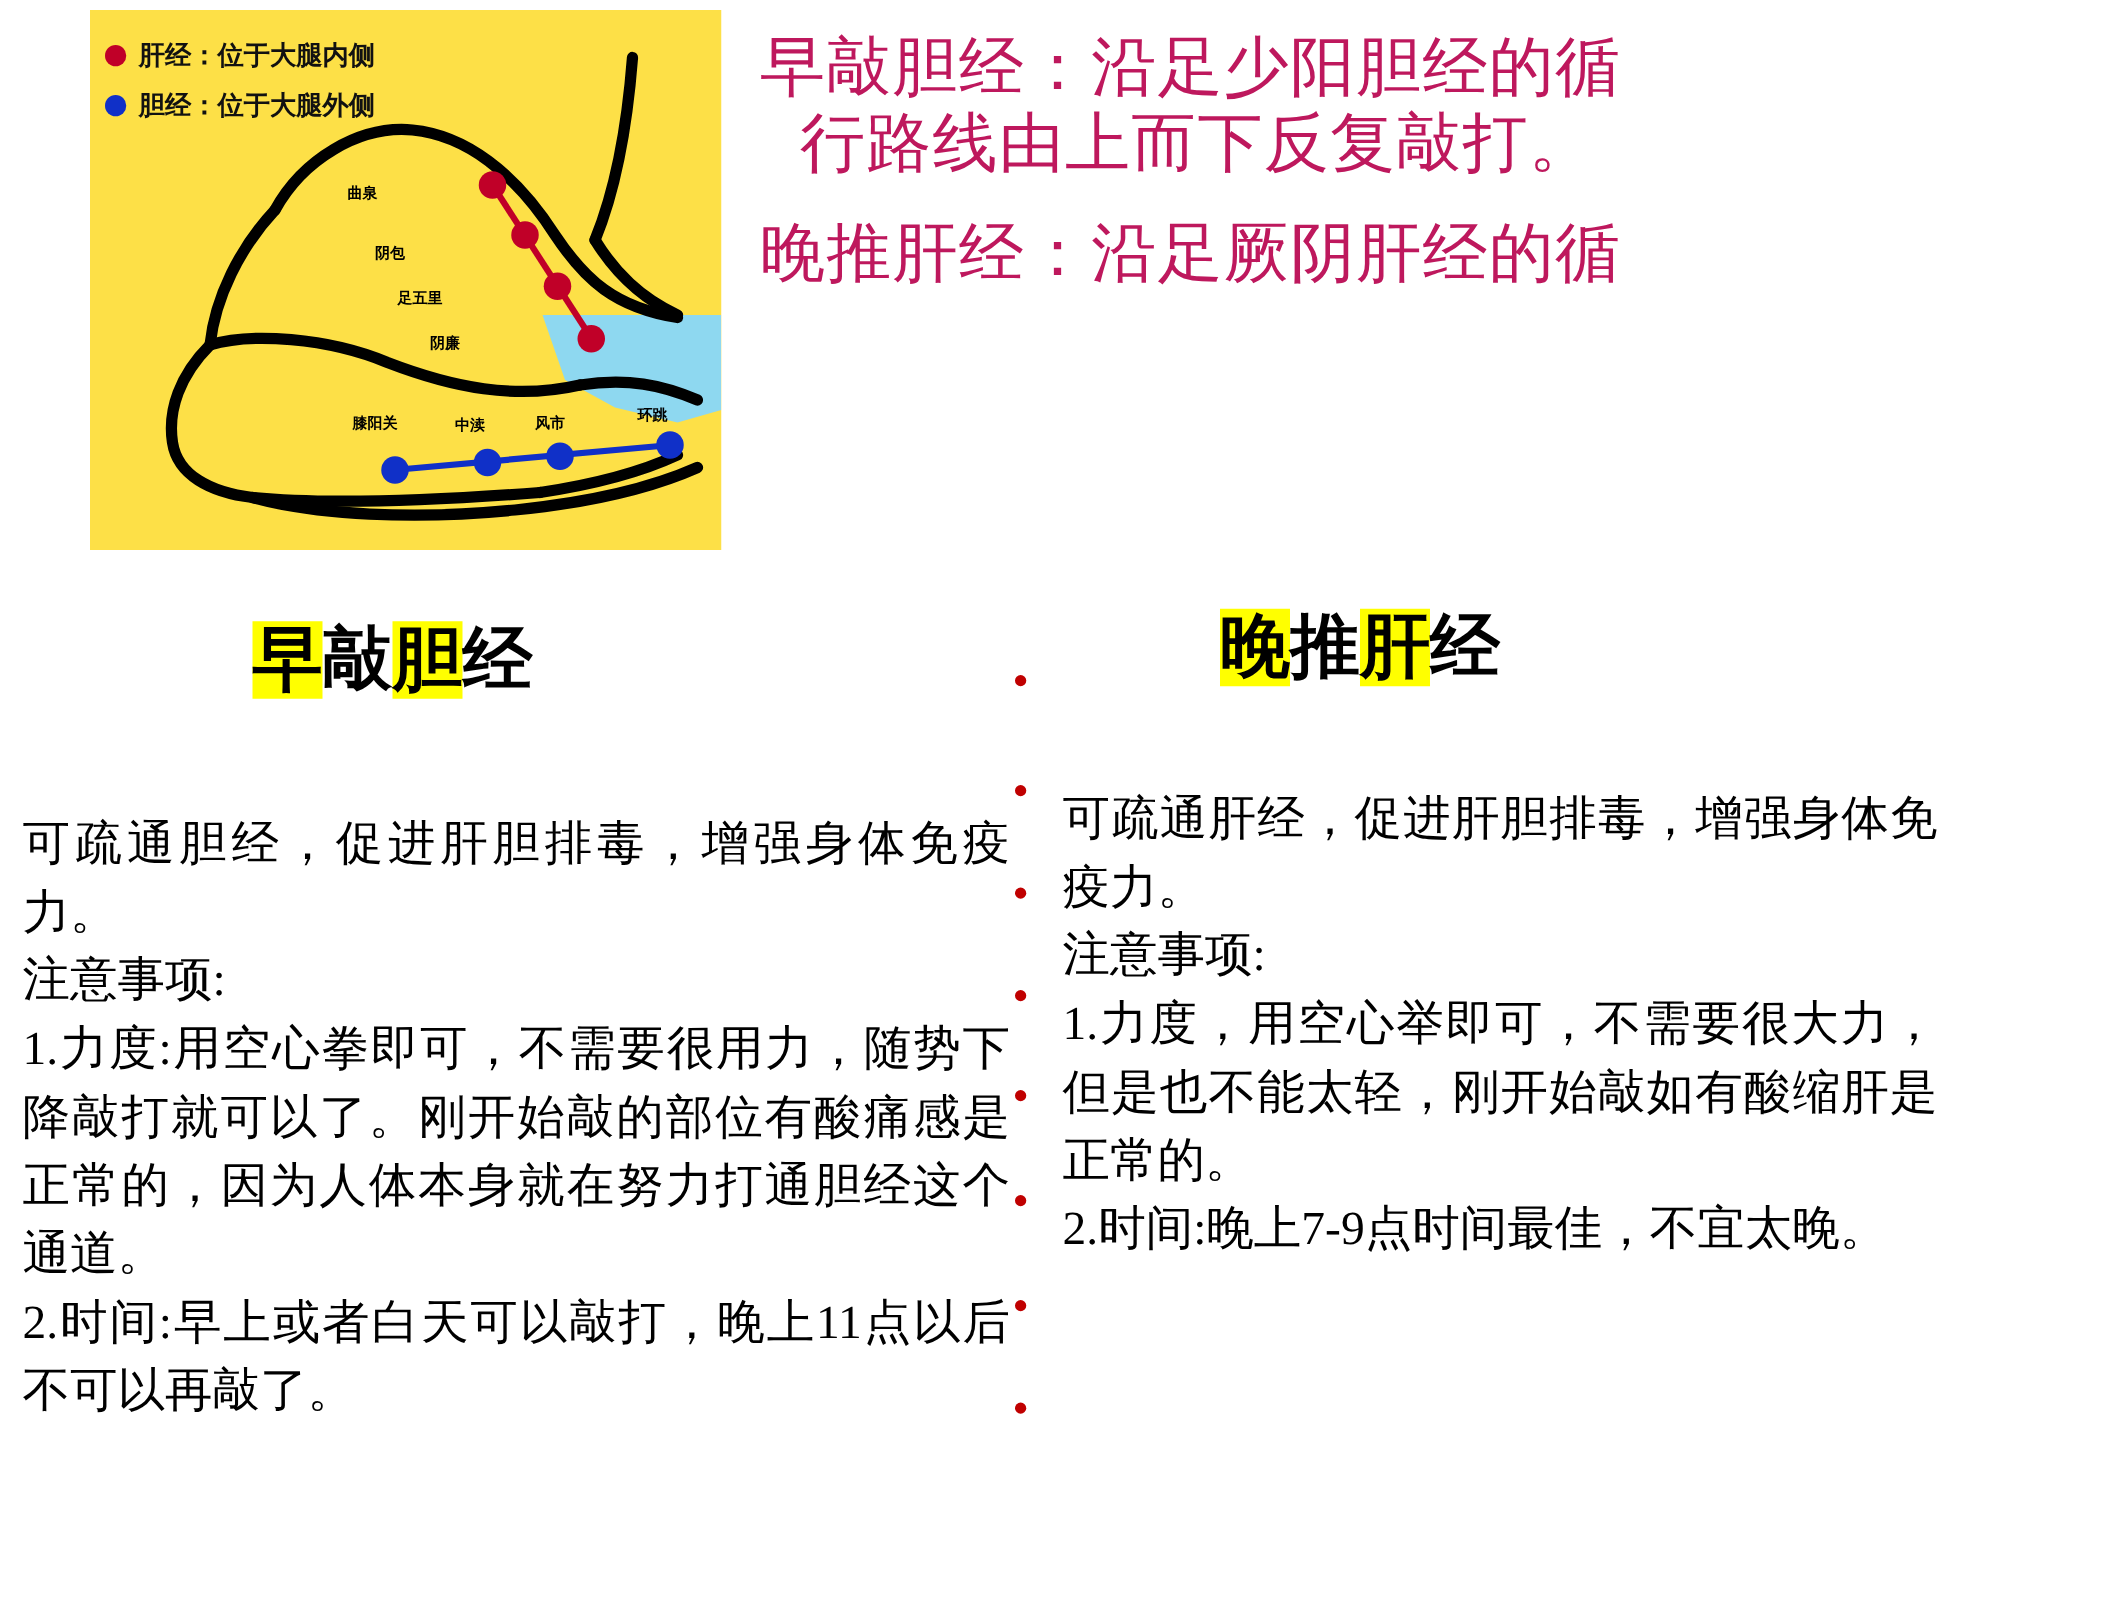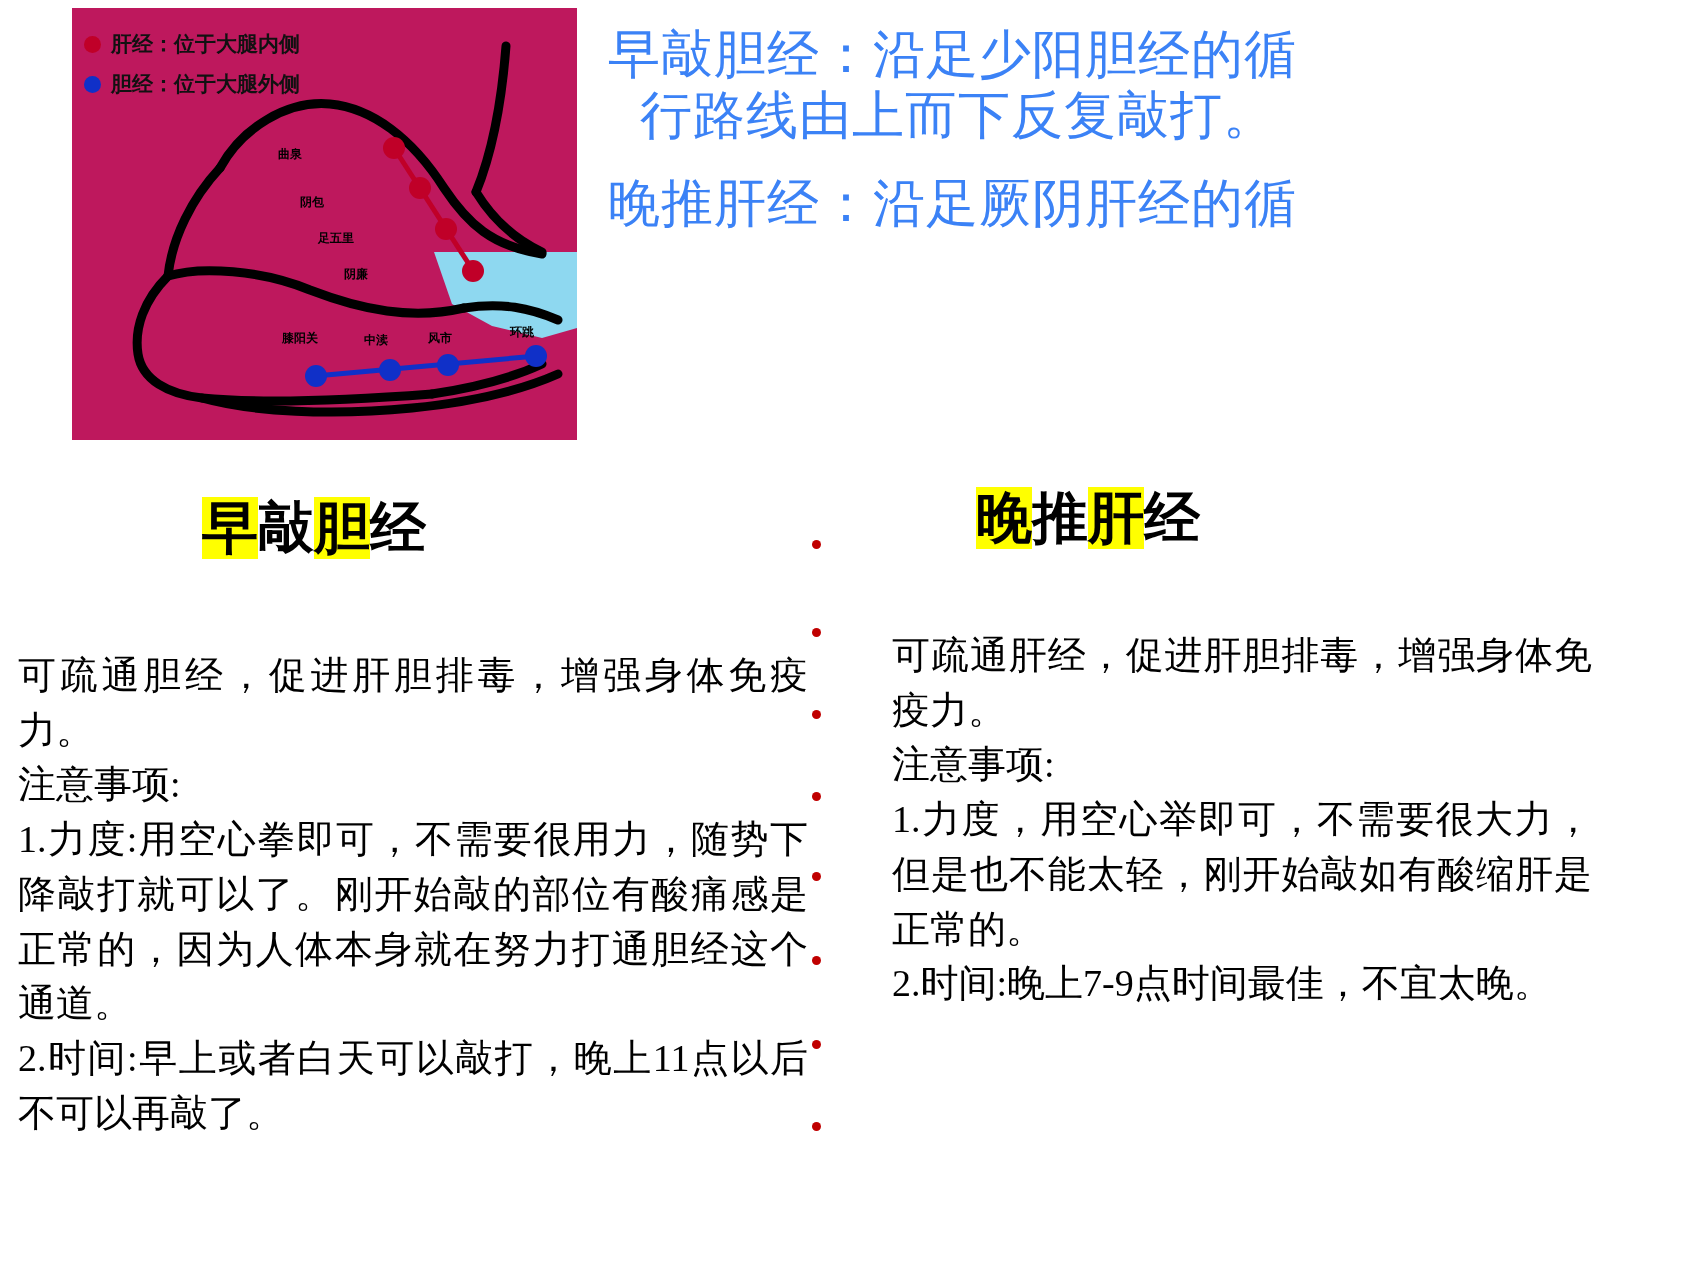--- a/index.html
+++ b/index.html
@@ -16,21 +16,21 @@
     overflow: hidden;
   }
 
   
   #diagram {
     position: absolute;
     left: 72px;
     top: 8px;
     width: 505px;
     height: 432px;
-    background: #be185d;
+    background: #fde047;
   }
   #diagram svg { display: block; }
 
   .legend-row {
     position: absolute;
     display: flex;
     align-items: center;
     font-family: "Liberation Sans", "DejaVu Sans", sans-serif;
     font-size: 21px;
     font-weight: bold;
@@ -61,21 +61,21 @@
     position: absolute;
     left: 608px;
     top: 24px;
     width: 1060px;
   }
   .big-line {
     font-size: 52px;
     line-height: 1.18;
     letter-spacing: 1px;
     font-family: "Liberation Serif", "DejaVu Serif", serif;
-    color: #3b82f6;
+    color: #be185d;
   }
   .big-para { margin-bottom: 26px; }
   .indent-1 { padding-left: 32px; }
 
   
   .section-title {
     position: absolute;
     font-size: 56px;
     font-weight: bold;
     line-height: 1.1;
@@ -92,21 +92,21 @@
     font-size: 38px;
     line-height: 1.44;
     text-align: justify;
   }
   #col-left {
     left: 18px;
     top: 648px;
     width: 790px;
   }
   #col-right {
-    left: 892px;
+    left: 850px;
     top: 628px;
     width: 700px;
   }
   .col p { margin: 0; }
 
   
   #bullets {
     position: absolute;
     left: 806px;
     top: 520px;

